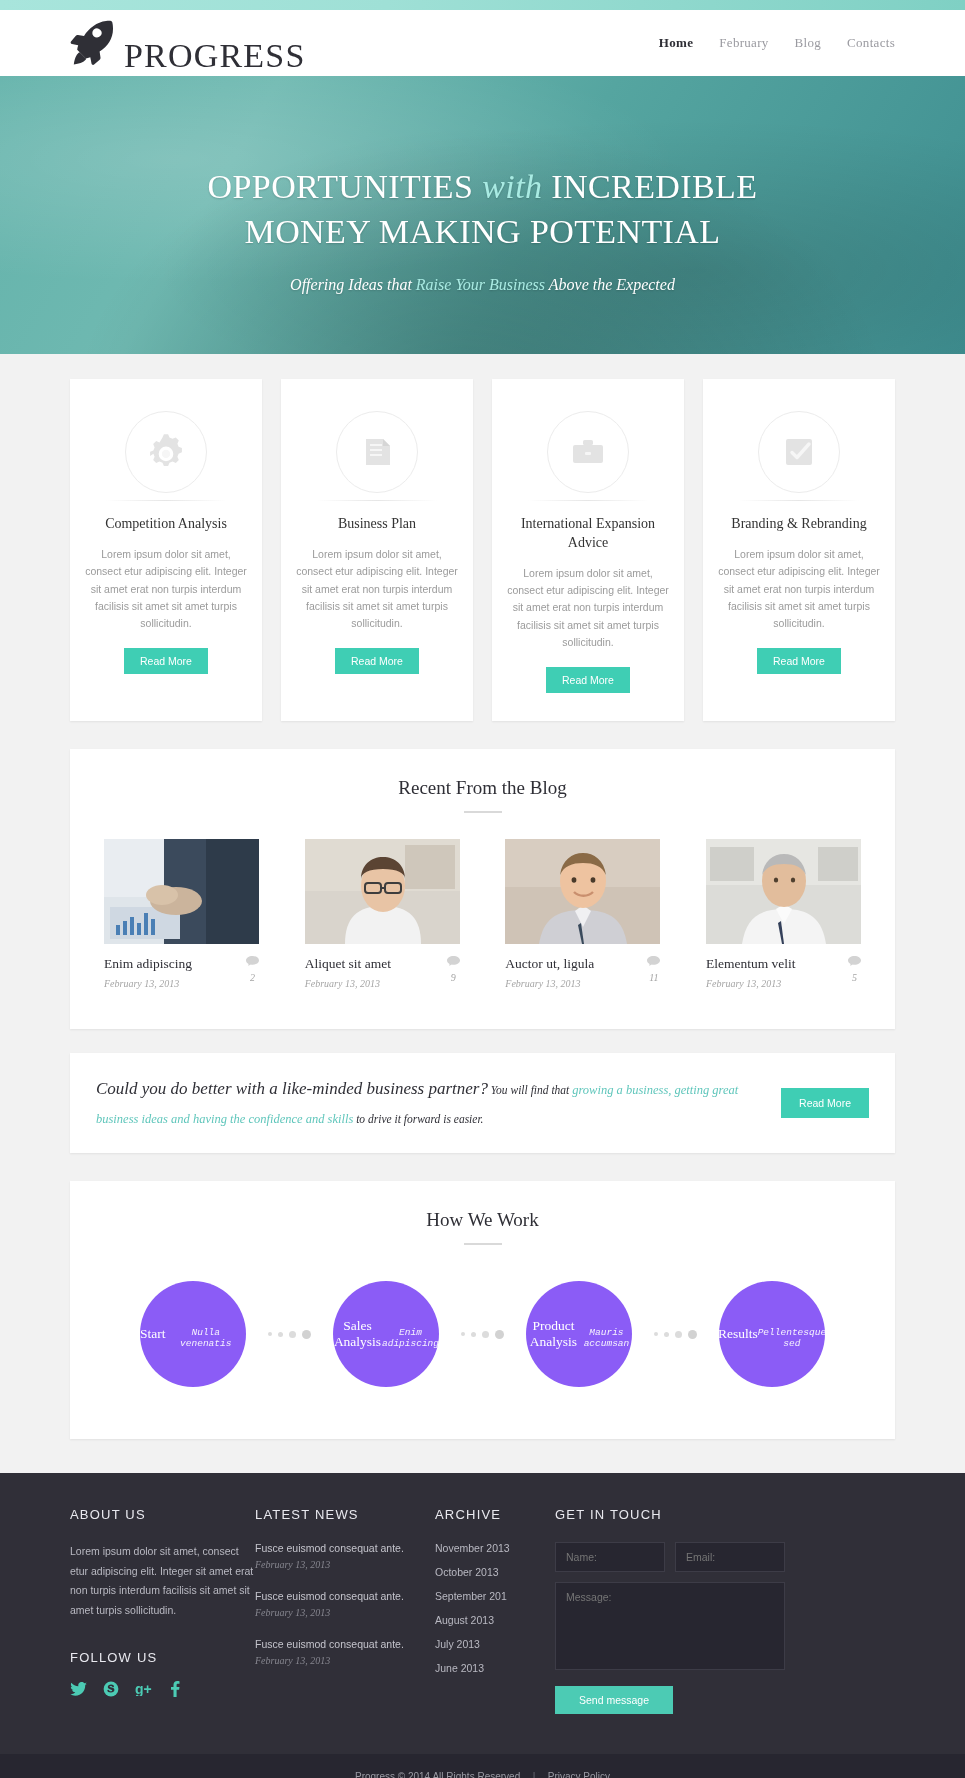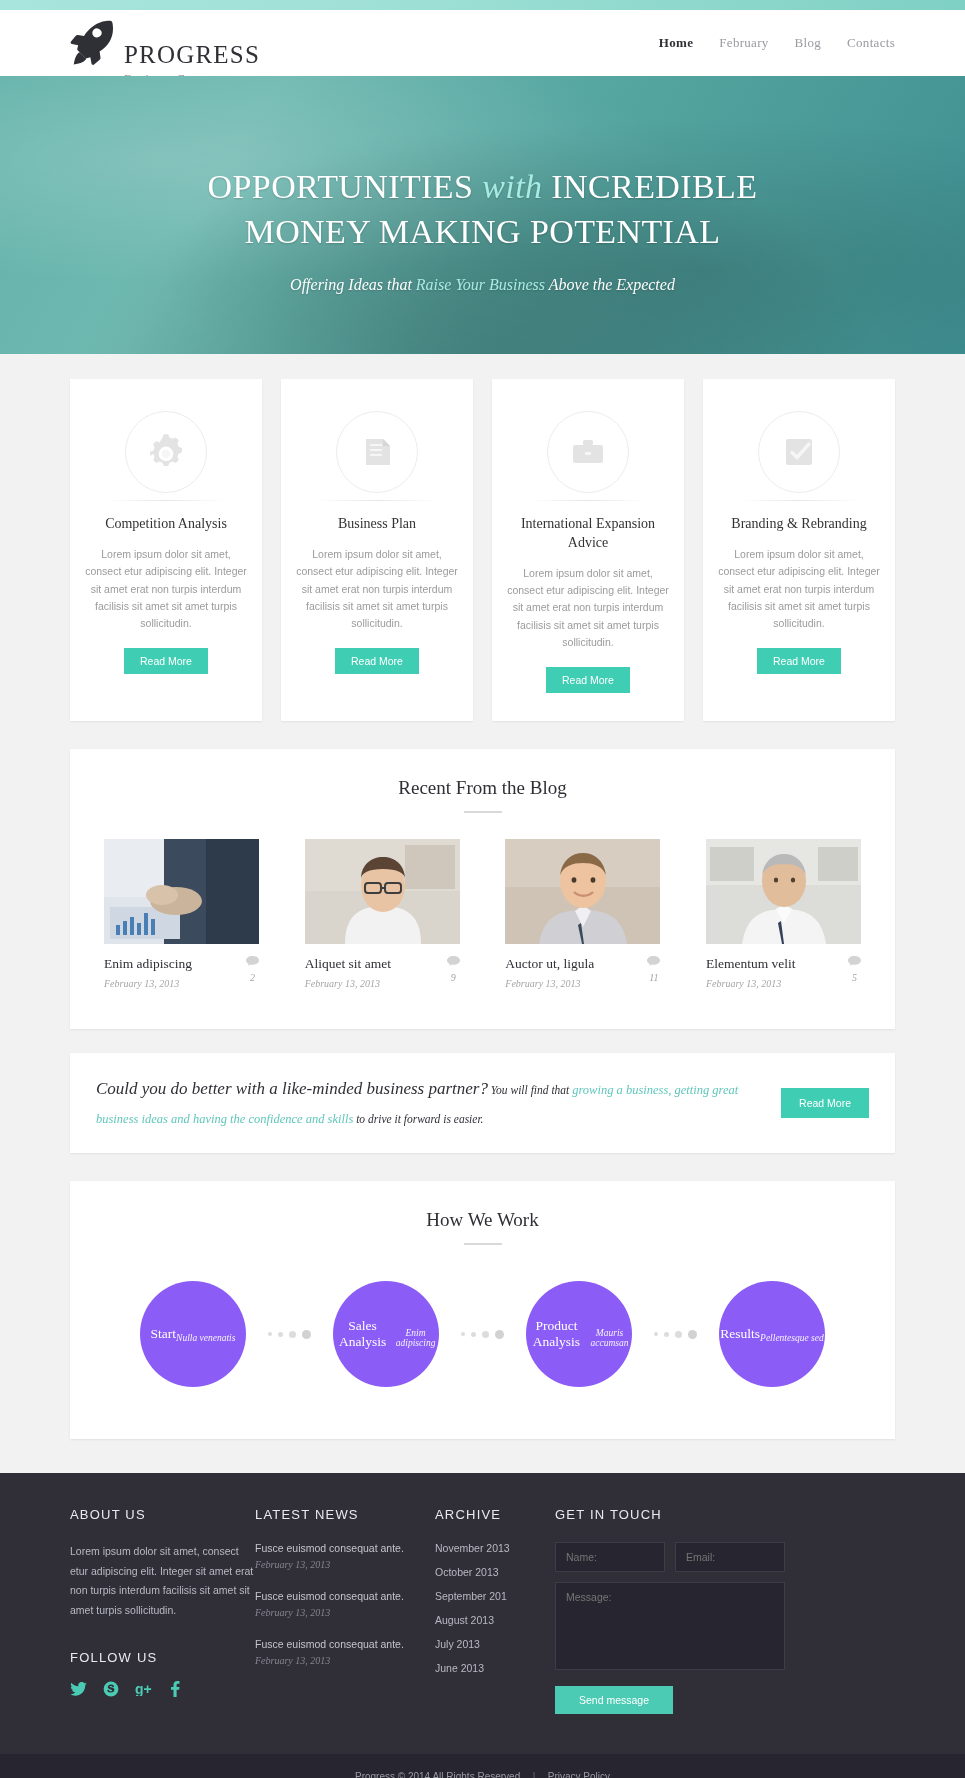--- a/index.html
+++ b/index.html
@@ -15,21 +15,21 @@
   
   .topbar { height: 10px; background: linear-gradient(90deg,#a8e5dc 0%,#9fe0d6 40%,#8fd8cd 70%,#7fd0c4 100%); }
 
   
   .header { background: #ffffff; height: 66px; display: flex; align-items: center; padding: 0 0 0 0; position: relative; }
   .brand { display: flex; align-items: center; margin-left: 70px; }
   .rocket-ico { width: 44px; height: 48px; display: block; }
   .brand-text { margin-left: 10px; }
   .brand-name {
     font-family: "Liberation Serif", serif;
-    font-size: 25px; letter-spacing: 1.2px; color: #2f2f36; line-height: 1.05; margin-top: 43px;
+    font-size: 34px; letter-spacing: 1.2px; color: #2f2f36; line-height: 1.05; margin-top: 43px;
   }
   .brand-sub {
     font-family: "Liberation Serif", serif;
     font-size: 13px; color: #8d8d93; letter-spacing: .3px; margin-top: 2px;
   }
   .nav { margin-left: auto; margin-right: 70px; display: flex; align-items: center; gap: 26px; }
   .nav a {
     font-family: "Liberation Serif", serif;
     font-size: 13px; color: #9a9aa0; text-decoration: none; letter-spacing: .3px;
   }
@@ -119,21 +119,21 @@
   .quote-btn-wrap { margin-left: 22px; }
   .quote-btn { background: #3fceb4; color: #fff; font-size: 10.5px; padding: 9px 18px; border: 0; cursor: pointer; }
 
   
   .how-row { display: flex; align-items: center; justify-content: center; padding: 36px 0 52px; }
   .hw-circle {
     width: 106px; height: 106px; border-radius: 50%; background: #8b5cf6; color: #fff;
     display: flex; flex-direction: row; align-items: center; justify-content: center; text-align: center;
   }
   .hw-label { font-family: "Liberation Serif", serif; font-size: 13.5px; }
-  .hw-sub { font-family: Liberation Serif, serif; font-style: italic; font-size: 9.5px; margin-top: 8px; opacity: .92; }
+  .hw-sub { font-family: Liberation Mono, monospace; font-style: italic; font-size: 9.5px; margin-top: 8px; opacity: .92; }
   .dots { display: flex; align-items: center; gap: 6px; margin: 0 22px; }
   .dots i { display: block; border-radius: 50%; background: #dcdcdc; }
   .dots i:nth-child(1){ width:4px; height:4px; }
   .dots i:nth-child(2){ width:5px; height:5px; }
   .dots i:nth-child(3){ width:7px; height:7px; }
   .dots i:nth-child(4){ width:9px; height:9px; background:#d2d2d2; }
 
   
   .footer { background: #302f38; color: #c9c9cf; padding: 34px 70px 40px; }
   .footer-cols { display: flex; }

